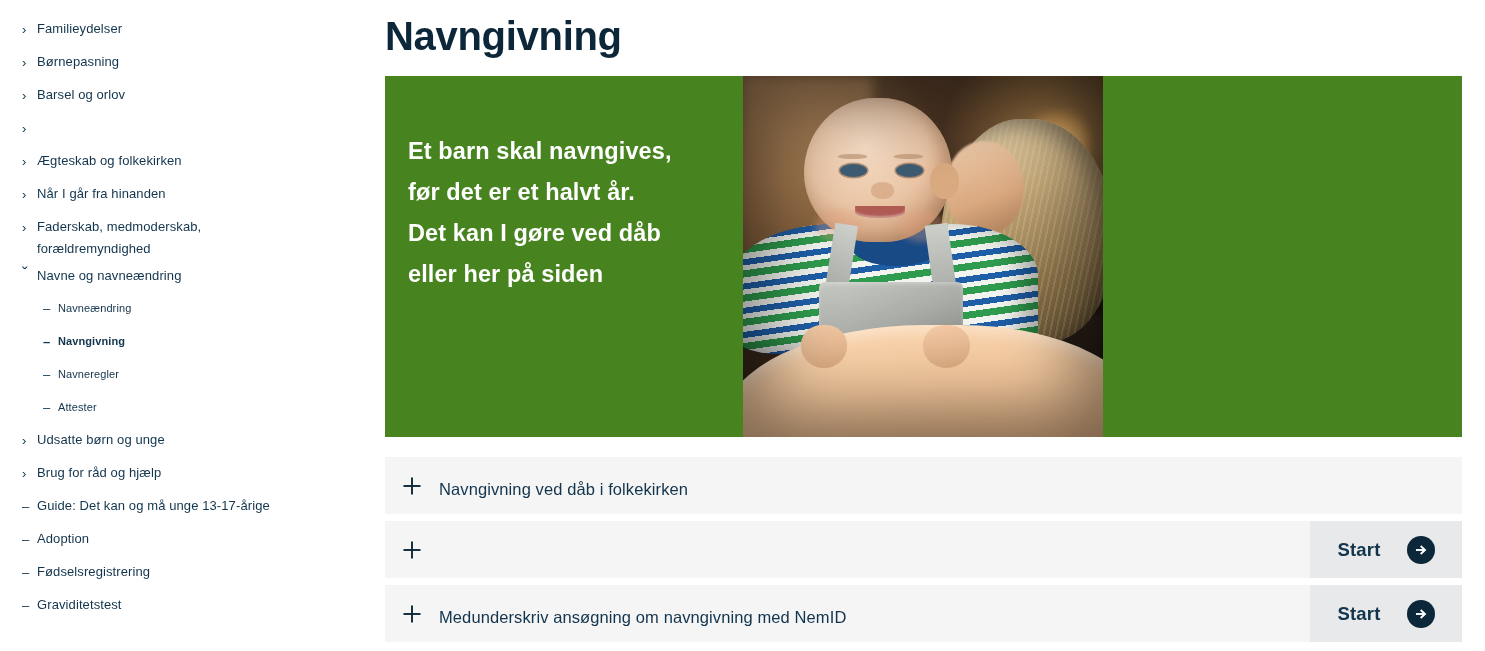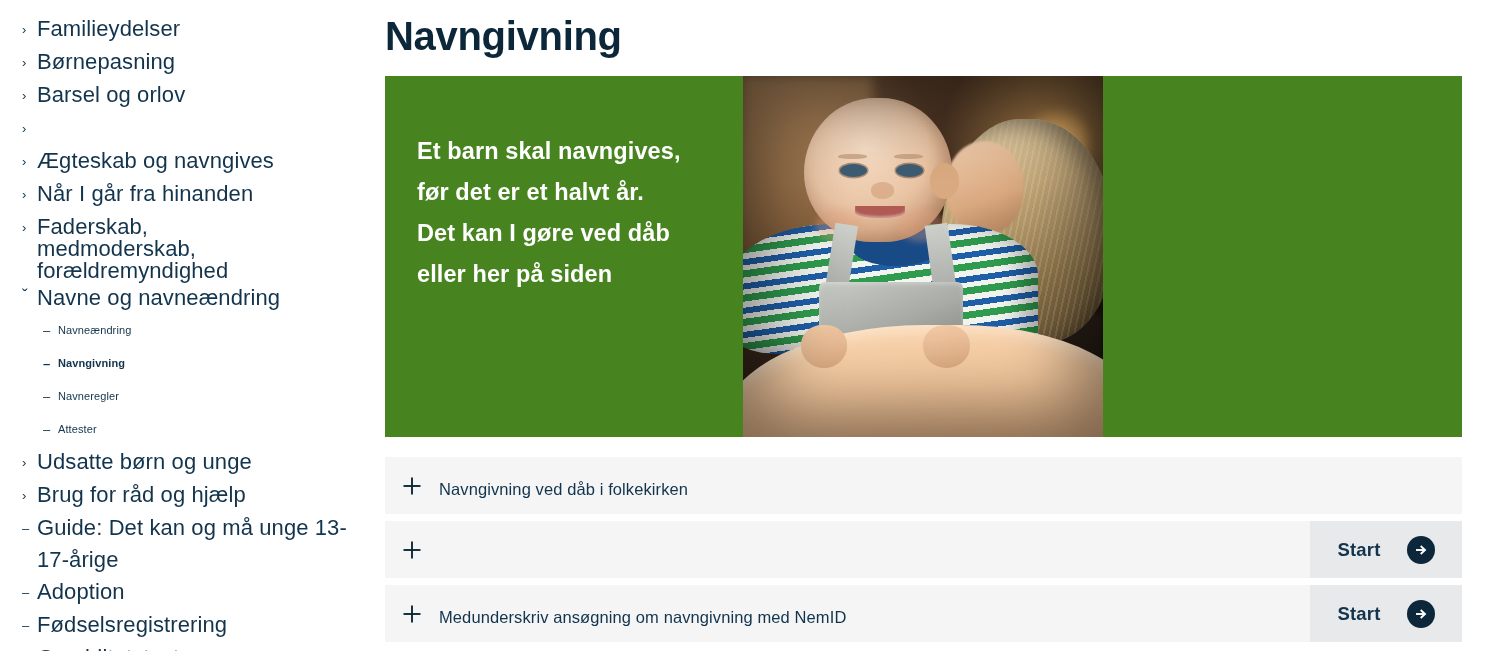--- a/index.html
+++ b/index.html
@@ -41,21 +41,21 @@
     width: 15px;
     color: #12344d;
     font-size: 15px;
     line-height: 32px;
     text-align: left;
     font-family: "Liberation Sans", sans-serif;
   }
 
   .nav-label {
     color: #12344d;
-    font-size: 22px;
+    font-size: 13px;
     line-height: 32px;
     letter-spacing: 0.1px;
   }
 
   .nav-label.wrapped {
     line-height: 22px;
     padding-top: 5px;
     max-width: 240px;
   }
 
@@ -98,21 +98,21 @@
     position: relative;
     margin-top: 16px;
     height: 361px;
     background: #47831f;
     overflow: hidden;
     display: flex;
   }
 
   .hero-text-col {
     flex: 0 0 358px;
-    padding: 55px 20px 0 32px;
+    padding: 55px 20px 0 23px;
   }
 
   .hero-text {
     color: #ffffff;
     font-size: 23.5px;
     font-weight: bold;
     line-height: 41px;
     letter-spacing: 0.1px;
   }
 
@@ -337,21 +337,21 @@
       </div>
       <div class="nav-item">
         <span class="nav-marker"><span class="chev">›</span></span>
         <span class="nav-label">Barsel og orlov</span>
       </div>
       <div class="nav-item">
         <span class="nav-marker"><span class="chev">›</span></span>
       </div>
       <div class="nav-item">
         <span class="nav-marker"><span class="chev">›</span></span>
-        <span class="nav-label">Ægteskab og navngives</span>
+        <span class="nav-label">Ægteskab og folkekirken</span>
       </div>
       <div class="nav-item">
         <span class="nav-marker"><span class="chev">›</span></span>
         <span class="nav-label">Når I går fra hinanden</span>
       </div>
       <div class="nav-item">
         <span class="nav-marker"><span class="chev">›</span></span>
         <span class="nav-label wrapped">Faderskab, medmoderskab, forældremyndighed</span>
       </div>
       <div class="nav-item">

